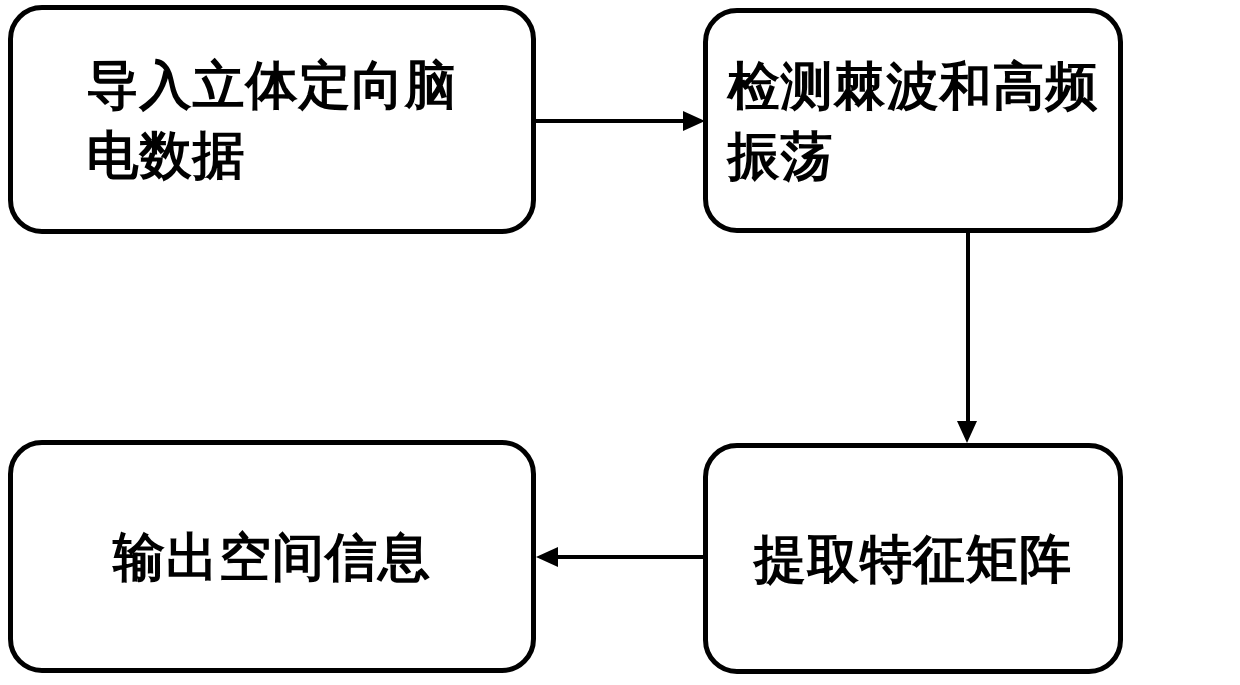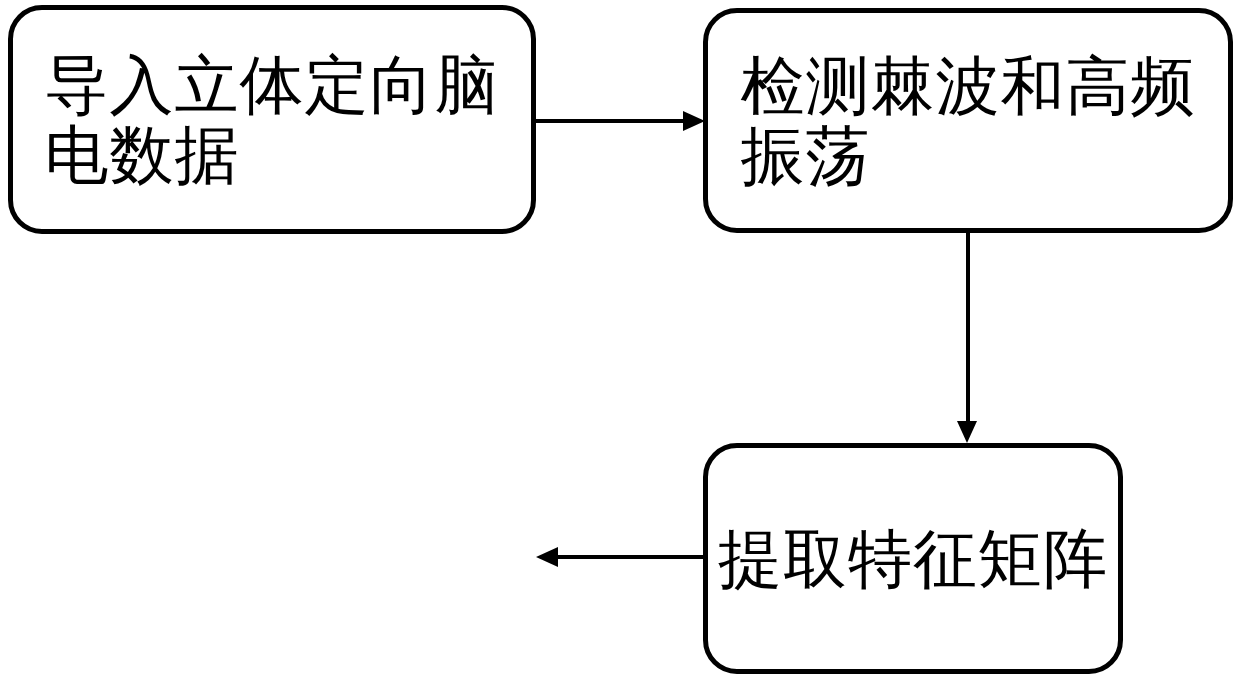--- a/index.html
+++ b/index.html
@@ -19,34 +19,34 @@
     position: absolute;
     box-sizing: border-box;
     background: #ffffff;
     border: 5px solid #000000;
     border-radius: 34px;
     display: flex;
     align-items: center;
     justify-content: center;
   }
   .node-label {
-    font-size: 64px;
+    font-size: 52px;
     line-height: 70px;
     color: #000000;
-    font-weight: 400;
+    font-weight: 700;
     text-align: left;
     letter-spacing: 1px;
     white-space: pre-line;
     padding: 0 6px;
   }
   .node-label.centered {
     text-align: center;
   }
   #node-import      { left: 8px;   top: 5px;   width: 528px; height: 229px; }
-  #node-detect      { left: 703px; top: 8px;   width: 530px; height: 225px; }
+  #node-detect      { left: 703px; top: 8px;   width: 420px; height: 225px; }
   #node-output      { left: 8px;   top: 440px; width: 528px; height: 233px; }
   #node-extract     { left: 703px; top: 443px; width: 420px; height: 231px; }
 
   .edge { position: absolute; }
   .edge-line-h {
     position: absolute;
     height: 0;
     border-top: 4px solid #000000;
   }
   .edge-line-v {
@@ -95,20 +95,23 @@
   <div class="node" id="node-import">
     <div class="node-label">导入立体定向脑
 电数据</div>
   </div>
 
   <div class="node" id="node-detect">
     <div class="node-label">检测棘波和高频
 振荡</div>
   </div>
 
+  <div class="node" id="node-output">
+    <div class="node-label centered">输出空间信息</div>
+  </div>
 
   <div class="node" id="node-extract">
     <div class="node-label centered">提取特征矩阵</div>
   </div>
 
   <div class="edge" id="edge-import-detect">
     <div class="edge-line-h"></div>
     <div class="arrowhead arrow-right"></div>
   </div>
 

